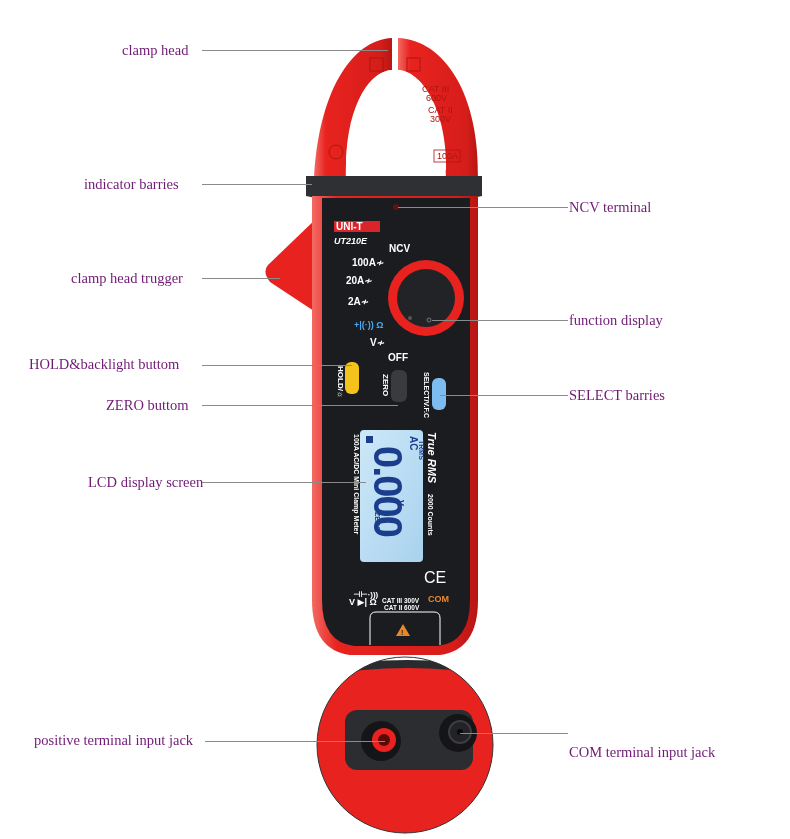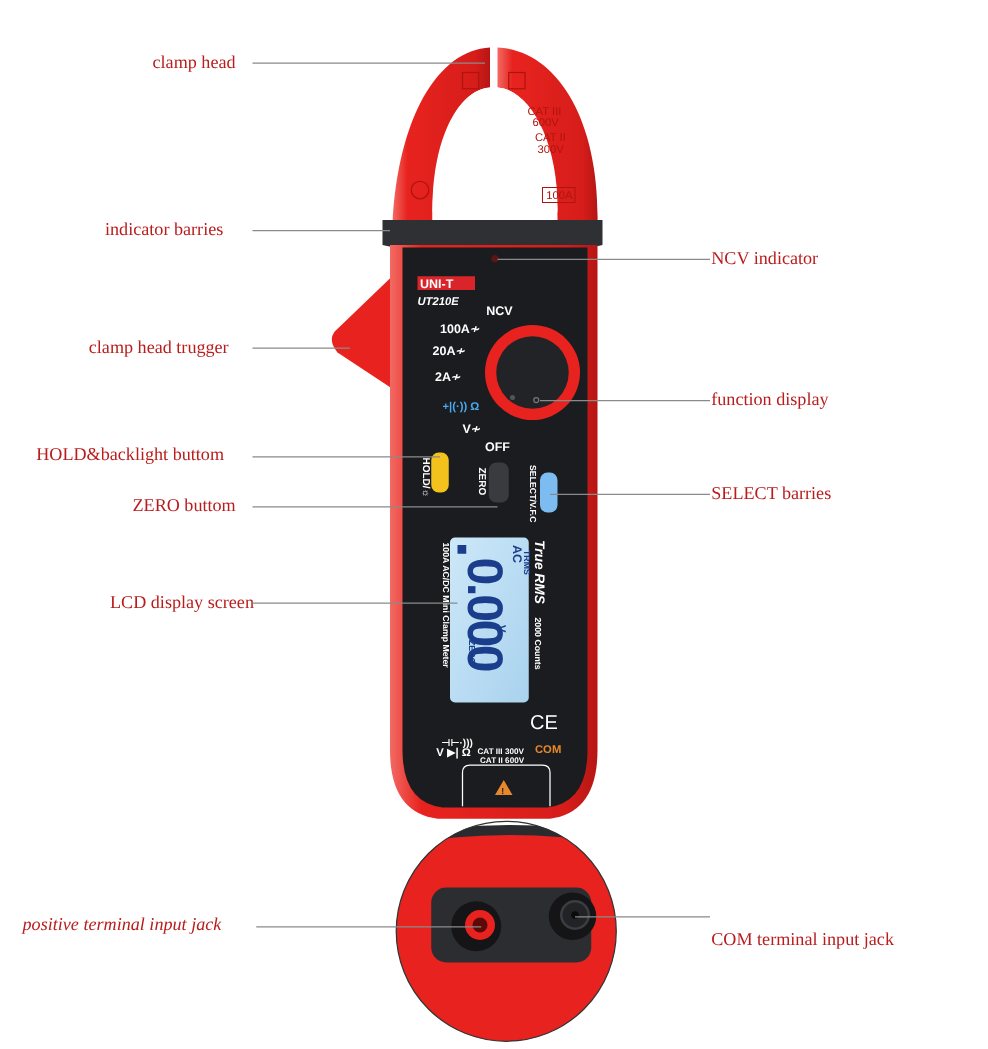--- a/index.html
+++ b/index.html
@@ -1,20 +1,20 @@
 <!DOCTYPE html>
 <html><head>
 <meta charset="utf-8">
 <style>
   * { box-sizing: border-box; margin: 0; padding: 0; }
   html, body { width: 790px; height: 839px; background: #ffffff; overflow: hidden; }
   body { position: relative; font-family: "Liberation Serif", "DejaVu Serif", serif; }
   .stage { position: absolute; left: 0; top: 0; width: 790px; height: 839px; }
   .label {
-    position: absolute; font-size: 14.5px; color: #b91c1c; white-space: nowrap; line-height: 16px;
+    position: absolute; font-size: 14.5px; color: #701a75; white-space: nowrap; line-height: 16px;
   }
   .label.left { text-align: right; }
   .leader { position: absolute; height: 1px; background: #8a8a8a; }
   svg text { font-family: "Liberation Sans", "DejaVu Sans", sans-serif; }
 </style>
 </head>
 <body>
 
 <div class="stage">
 
@@ -134,25 +134,25 @@
 
   <div class="label left" style="left:29px;top:356px;text-align:center;">HOLD&amp;backlight buttom</div>
   <div class="leader" style="left:202px;top:365px;width:150px;"></div>
 
   <div class="label left" style="left:106px;top:397px;">ZERO buttom</div>
   <div class="leader" style="left:202px;top:405px;width:196px;"></div>
 
   <div class="label left" style="left:68px;top:474px;margin-left:20px;">LCD display screen</div>
   <div class="leader" style="left:202px;top:482px;width:164px;"></div>
 
-  <div class="label left" style="left:18px;top:732px;font-style:italic;">positive terminal input jack</div>
+  <div class="label left" style="left:34px;top:732px;">positive terminal input jack</div>
   <div class="leader" style="left:205px;top:741px;width:180px;"></div>
 
   <div class="leader" style="left:398px;top:207px;width:170px;"></div>
-  <div class="label" style="left:569px;top:199px;">NCV indicator</div>
+  <div class="label" style="left:569px;top:199px;">NCV terminal</div>
 
   <div class="leader" style="left:432px;top:320px;width:136px;"></div>
   <div class="label" style="left:569px;top:312px;">function display</div>
 
   <div class="leader" style="left:440px;top:395px;width:128px;"></div>
   <div class="label" style="left:569px;top:387px;">SELECT barries</div>
 
   <div class="leader" style="left:460px;top:733px;width:108px;"></div>
   <div class="label" style="left:569px;top:744px;">COM terminal input jack</div>
 </div>

